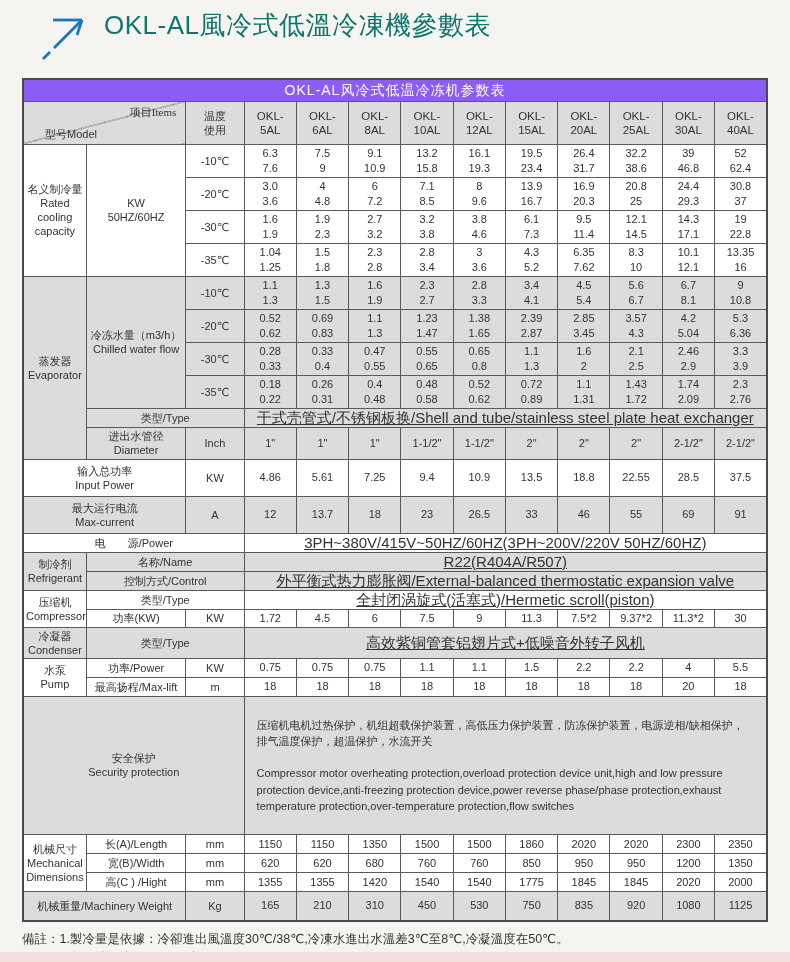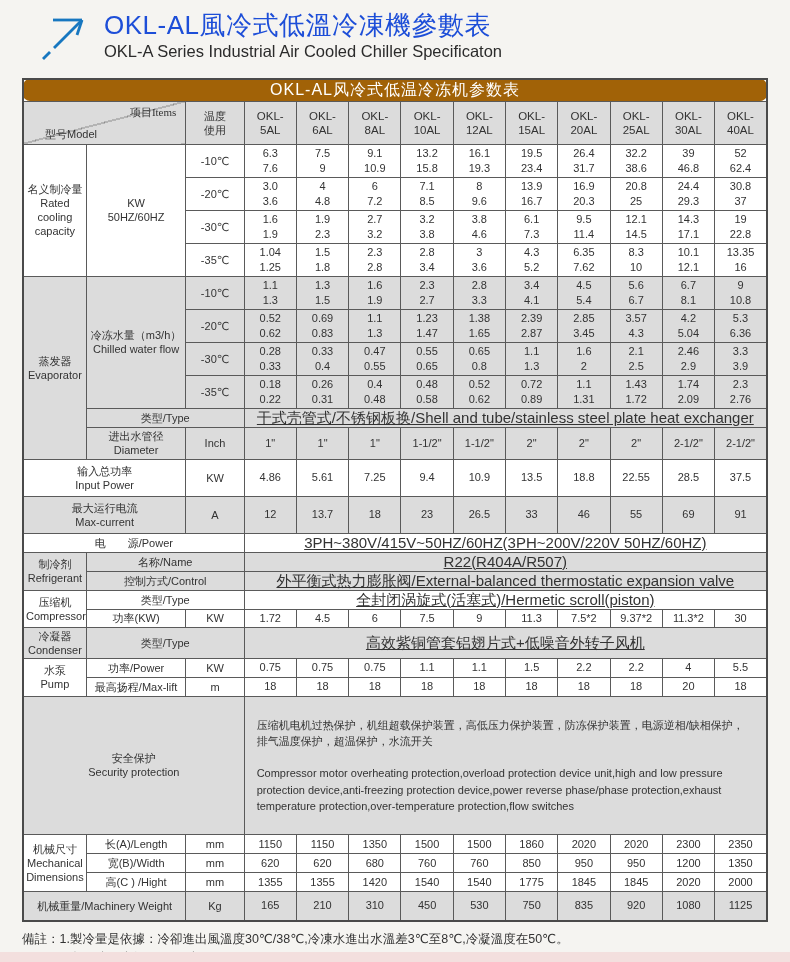--- a/index.html
+++ b/index.html
@@ -4,32 +4,32 @@
 <style>
   html,body{margin:0;padding:0;}
   body{
     width:790px;height:962px;background:#f5f4f1;
     font-family:"Liberation Sans","DejaVu Sans",sans-serif;
     color:#333;position:relative;overflow:hidden;
   }
   
   .page-header{position:relative;padding:10px 0 0 104px;height:64px;}
   .arrow-wrap{position:absolute;left:40px;top:12px;width:52px;height:48px;}
-  .title-zh{font-size:26px;font-weight:500;color:#1d4ed8;letter-spacing:.5px;line-height:30px;}
+  .title-zh{font-size:26px;font-weight:500;color:#0f766e;letter-spacing:.5px;line-height:30px;}
   .title-en{font-size:16.5px;font-weight:500;color:#2b2b2b;line-height:22px;}
   
   table.spec{
     border-collapse:collapse;table-layout:fixed;
     width:746px;margin:4px 0 0 22px;
     background:#fff;border:2px solid #4a4a4a;
   }
   td{border:1px solid #5a5a5a;text-align:center;vertical-align:middle;
      font-size:11px;line-height:14px;padding:1px 2px;white-space:pre-line;overflow:hidden;}
   tr.g{background:#dcdcdc;}
-  .title-cell{background:#a16207;color:#fff;font-size:16px;letter-spacing:1px;font-weight:500;padding:2px 0;border-radius:7px;}
+  .title-cell{background:#8b5cf6;color:#fff;font-size:14px;letter-spacing:1px;font-weight:500;padding:2px 0;}
   .rt{height:22px}.rh{height:31px}.r1{height:19px}.r2{height:32px}
   .r28{height:15px}.r29{height:29px}.r37{height:37px}.rsec{height:89px}
   td.num{font-size:11px;line-height:15px;}
   td.mh{font-size:11.5px;line-height:14px;font-weight:500;}
   td.lab{font-size:11px;}
   td.val{font-size:15px;text-decoration:underline;}
   td.sec{text-align:left;padding:4px 12px;font-size:11px;line-height:16.2px;}
   td.corner{position:relative;padding:0;
     background-image:linear-gradient(to bottom right,transparent 49.4%,#8b8b8b 49.4%,#8b8b8b 50.6%,transparent 50.6%);}
   .c-model{position:absolute;left:21px;bottom:3px;font-size:11px;}
@@ -47,21 +47,20 @@
     <svg width="52" height="48" viewBox="0 0 52 48">
       <g stroke="#1777c0" stroke-width="2.8" fill="none">
         <path d="M13 8 H42"></path>
         <path d="M42 8 L37 23"></path>
         <path d="M42 8 L14 36"></path>
         <path d="M10 40 L3 47"></path>
       </g>
     </svg>
   </div>
   <div class="title-zh">OKL-AL風冷式低溫冷凍機參數表</div>
-  <div class="title-en">OKL-A Series Industrial Air Cooled Chiller Specificaton</div>
 </div>
 
 <table class="spec">
   <colgroup>
     <col style="width:63px">
       <col style="width:99px">
       <col style="width:58px">
     <col style="width:52px">
       <col style="width:52px">
       <col style="width:52px">

